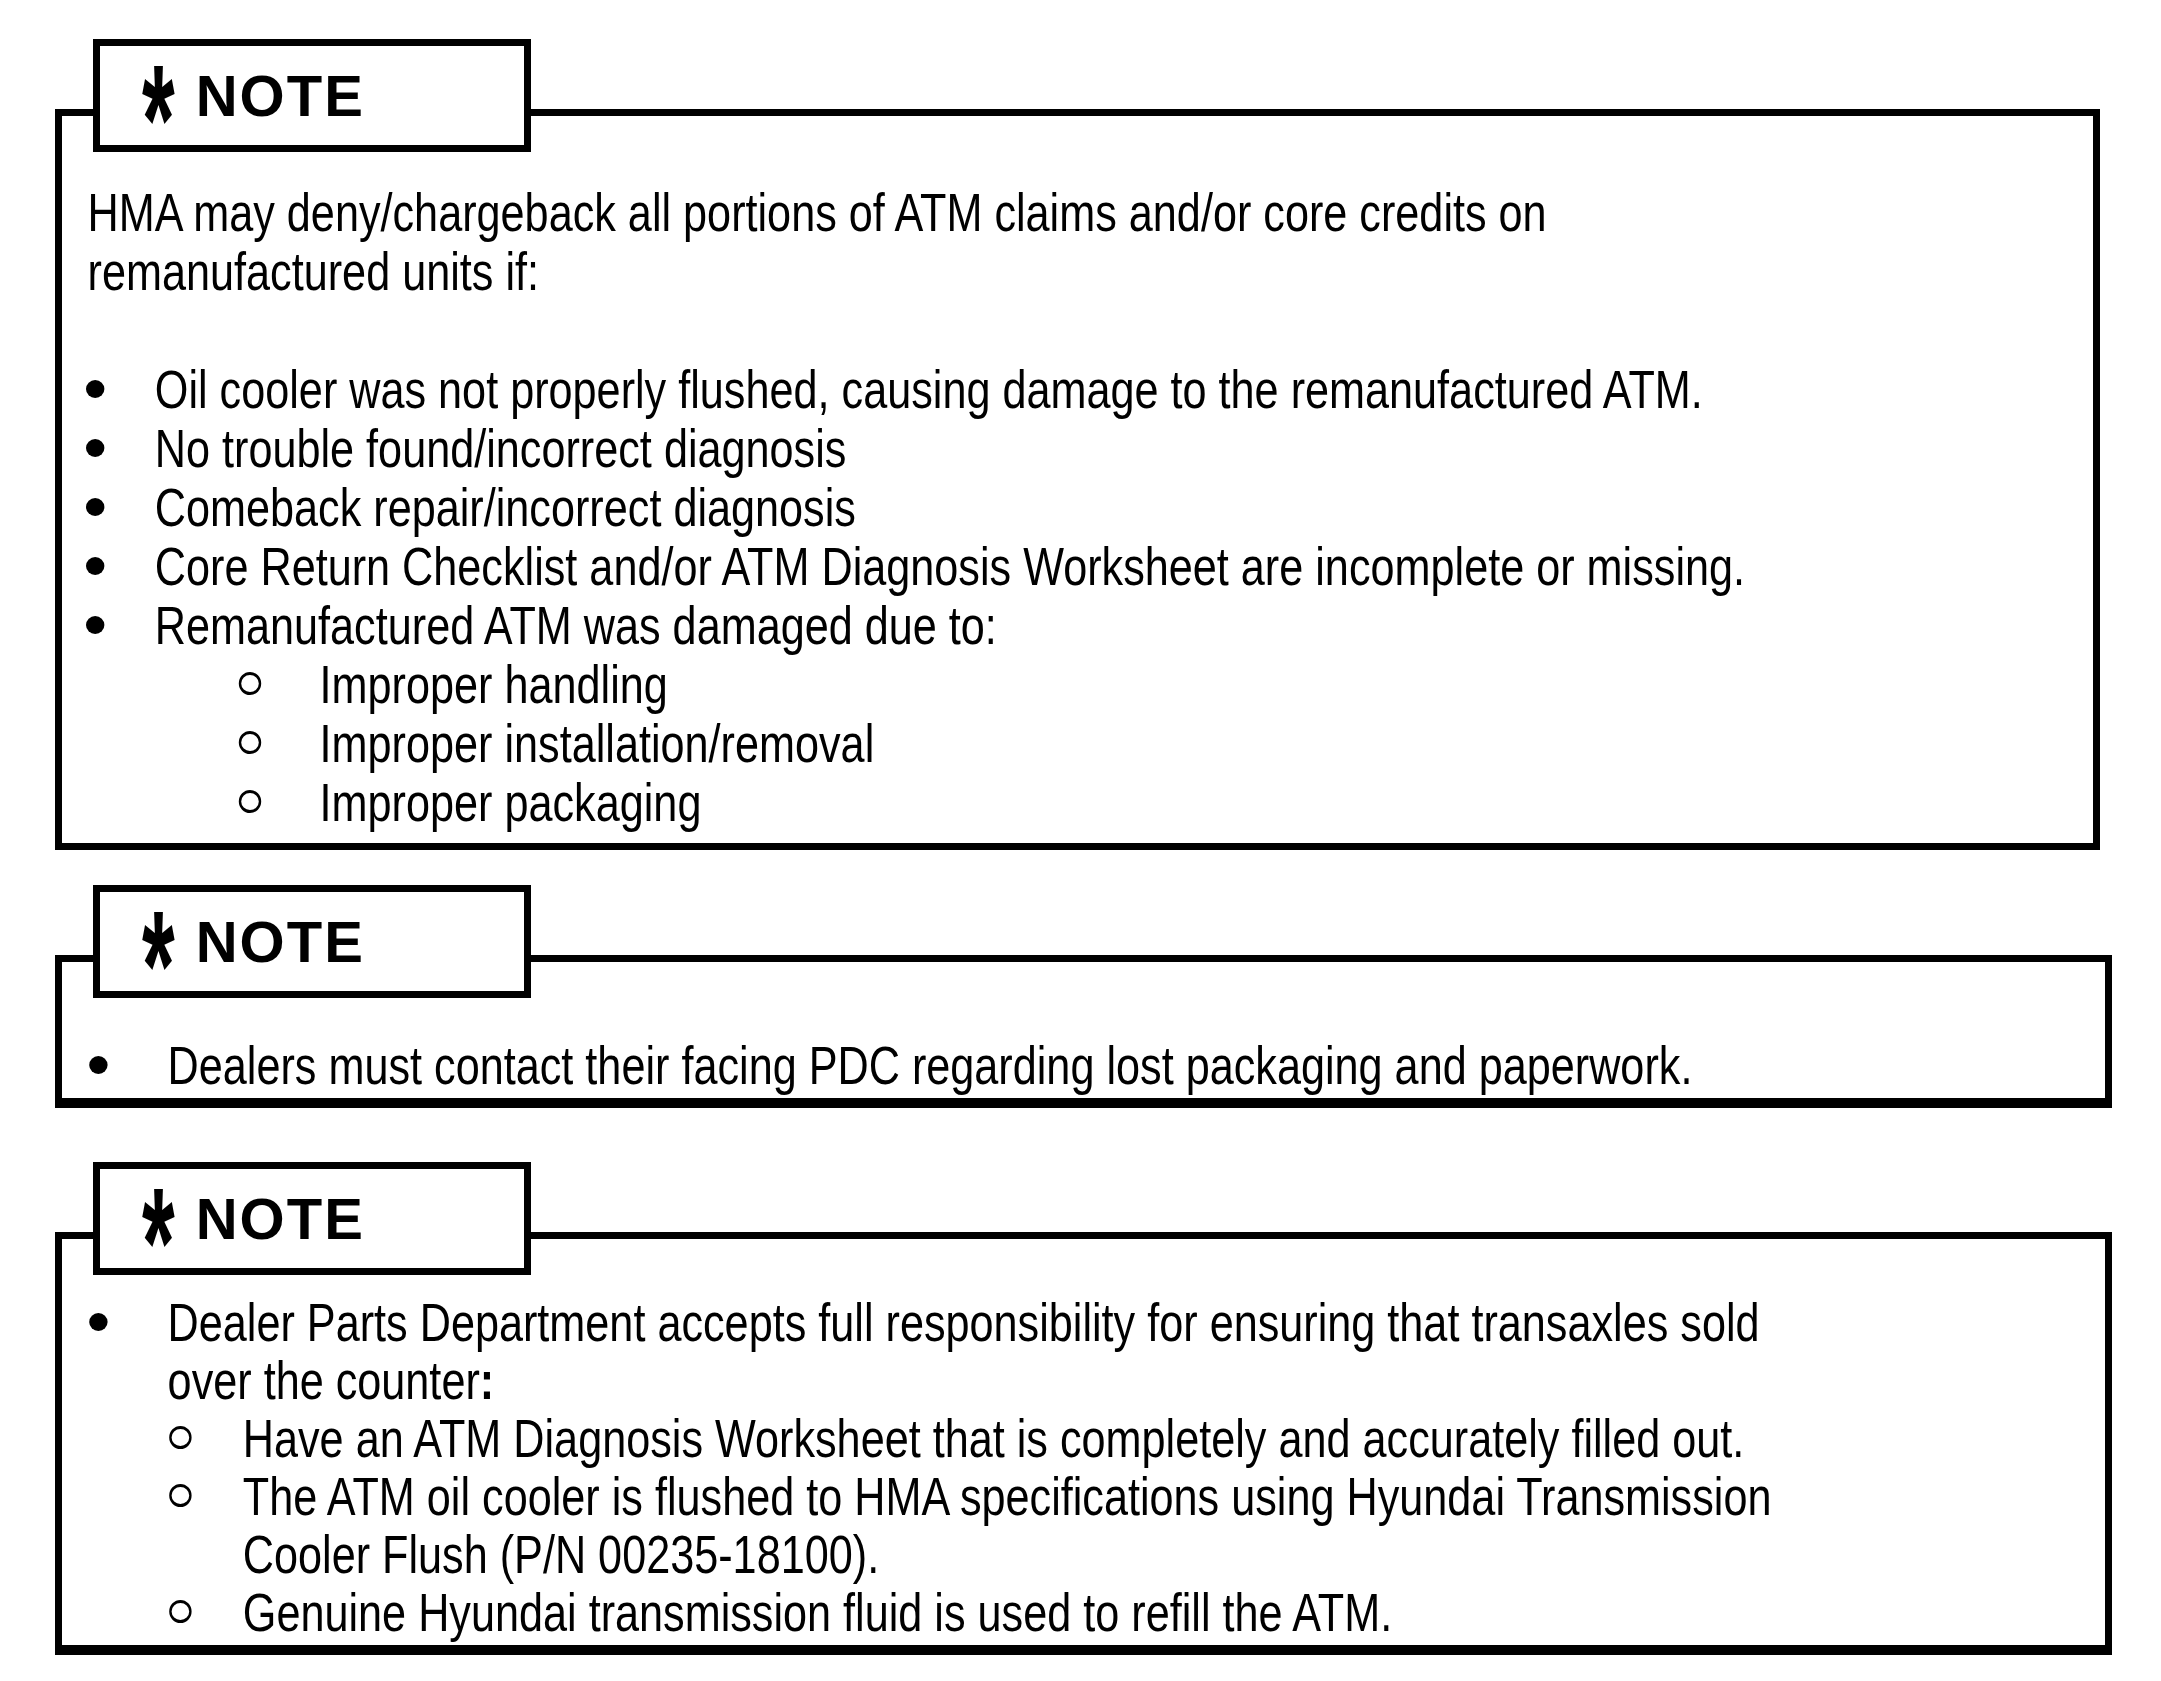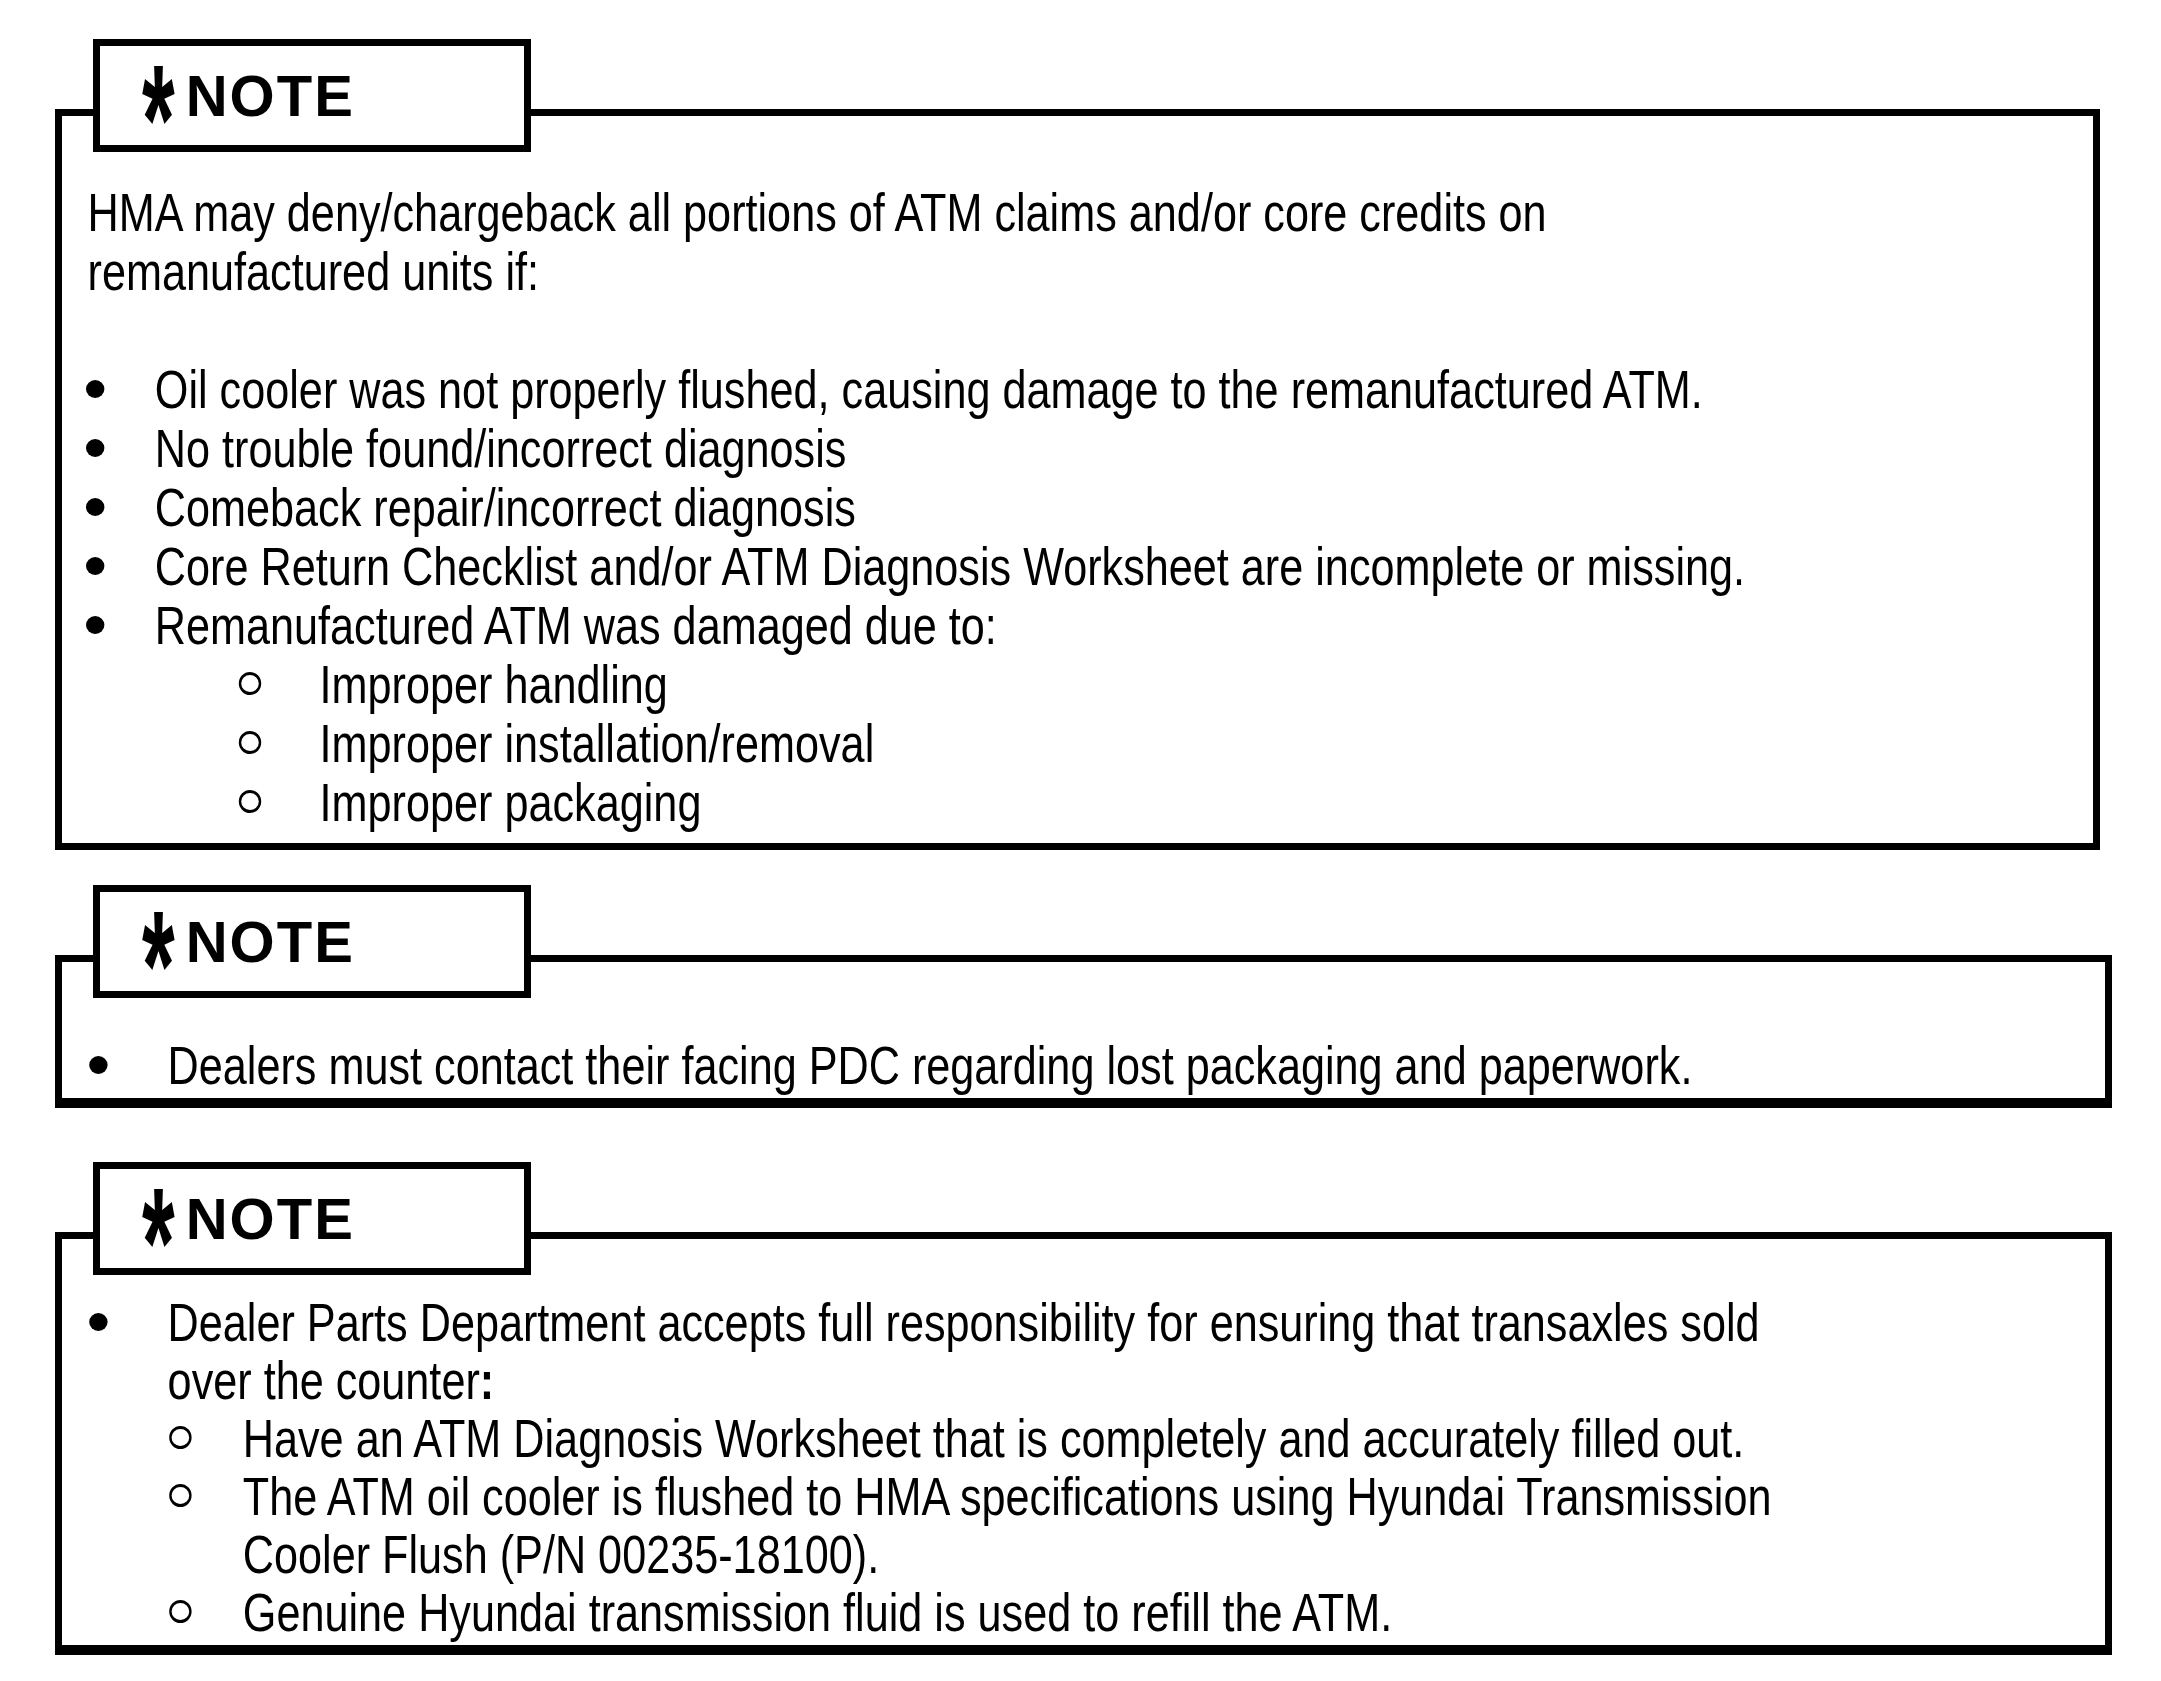--- a/index.html
+++ b/index.html
@@ -39,21 +39,21 @@
     font-size:120px;
     line-height:40px;
     transform:scaleY(1.30) scaleX(0.70);
     transform-origin:center;
     position:relative;top:22px;
     letter-spacing:0;
   }
   .note-tab-label{
     font-weight:bold;
     font-size:58px;
-    margin-left:4px;
+    margin-left:14px;
     letter-spacing:2px;
   }
   
   .note-body{
     transform:scaleX(0.8);
     transform-origin:0 0;
     width:125%;
     font-size:54px;
   }
   .b1{padding-top:67px;}

